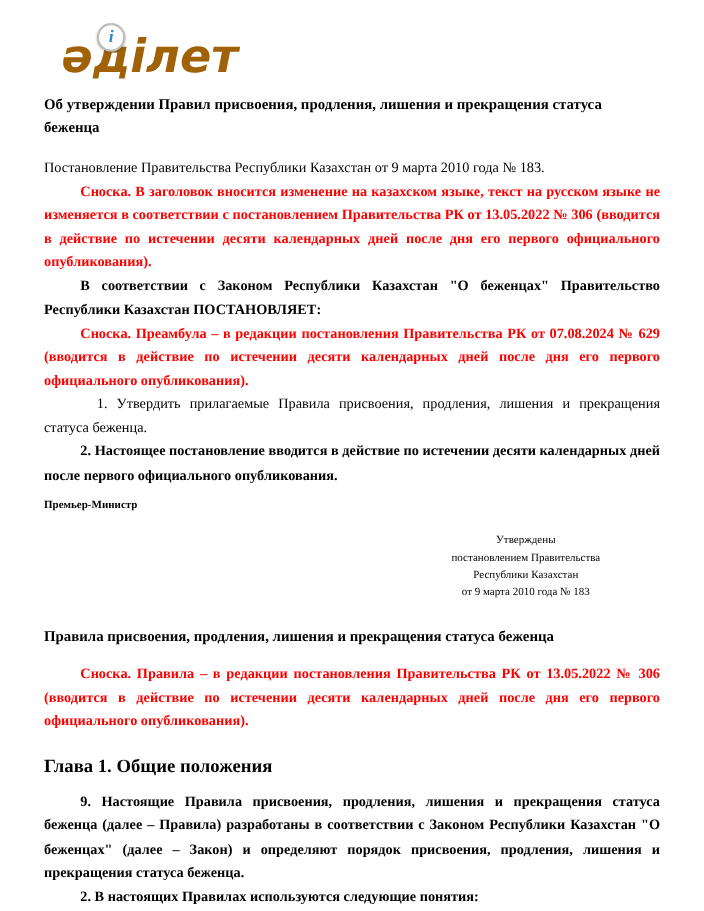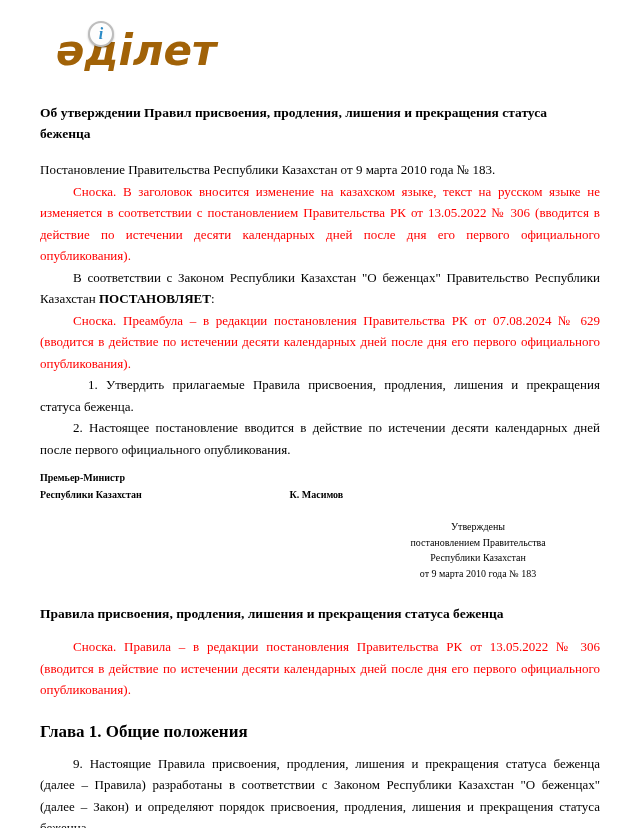--- a/index.html
+++ b/index.html
@@ -61,23 +61,22 @@
     font-size: 13px;
     line-height: 21.5px;
     text-align: justify;
   }
   .doc-title {
     font-size: 13.5px;
     font-weight: bold;
     line-height: 21px;
     text-align: left;
     margin-bottom: 15px;
-    margin-top: 18px;
   }
-  .indent    { text-indent: 33px; }
+  .indent    { text-indent: 33px; font-weight: bold; }
   .indent-lg { text-indent: 48px; }
   .red       { color: #ff0000; }
 
   .signature { margin-top: 9px; font-weight: bold; }
   .small {
     font-size: 10px;
     line-height: 17px;
     text-align: left;
   }
   .sig-row span:first-child { display: inline-block; width: 247px; }
@@ -116,24 +115,20 @@
     <p class="body-text indent"><span>В соответствии с Законом Республики Казахстан "О беженцах" Правительство Республики Казахстан </span><b>ПОСТАНОВЛЯЕТ</b><span>:</span></p>
 
     <p class="body-text red indent">Сноска. Преамбула – в редакции постановления Правительства РК от 07.08.2024 № 629 (вводится в действие по истечении десяти календарных дней после дня его первого официального опубликования).</p>
 
     <p class="body-text indent-lg">1. Утвердить прилагаемые Правила присвоения, продления, лишения и прекращения статуса беженца.</p>
 
     <p class="body-text indent">2. Настоящее постановление вводится в действие по истечении десяти календарных дней после первого официального опубликования.</p>
 
     <div class="signature">
       <div class="small">Премьер-Министр</div>
-      <div class="small sig-row">
-        <span>Республики Казахстан</span>
-        <span>К. Масимов</span>
-      </div>
     </div>
 
     <div class="approval">
       <div>Утверждены</div>
       <div>постановлением Правительства</div>
       <div>Республики Казахстан</div>
       <div>от 9 марта 2010 года № 183</div>
     </div>
 
     <h2 class="doc-title rules-title">Правила присвоения, продления, лишения и прекращения статуса беженца</h2>

